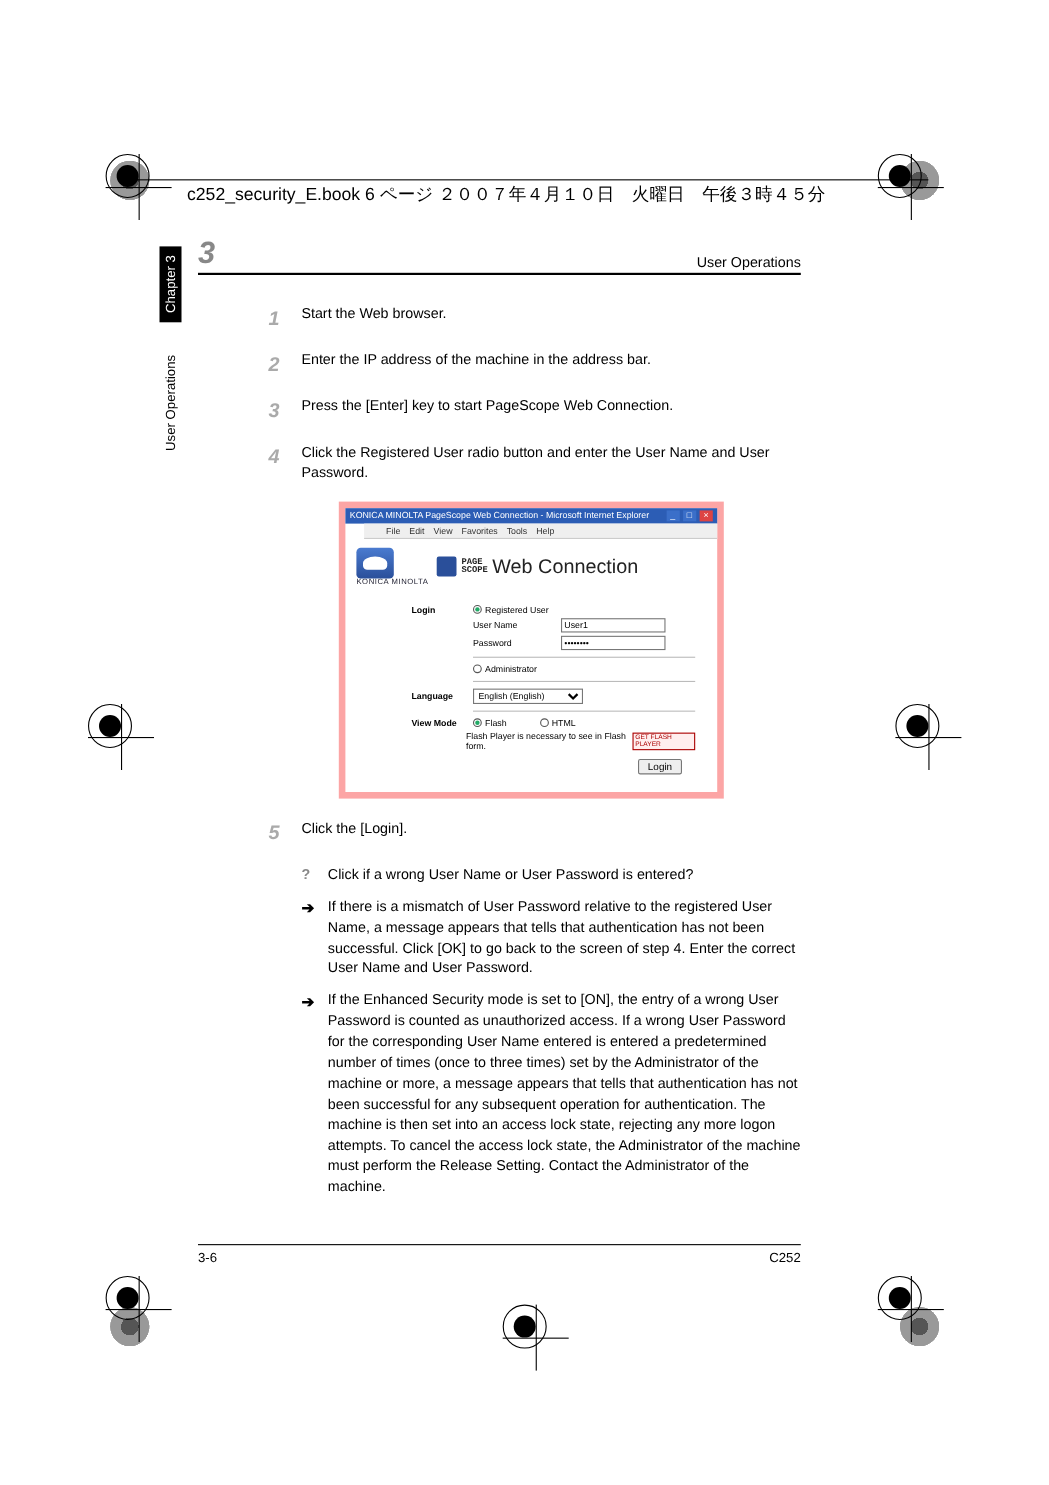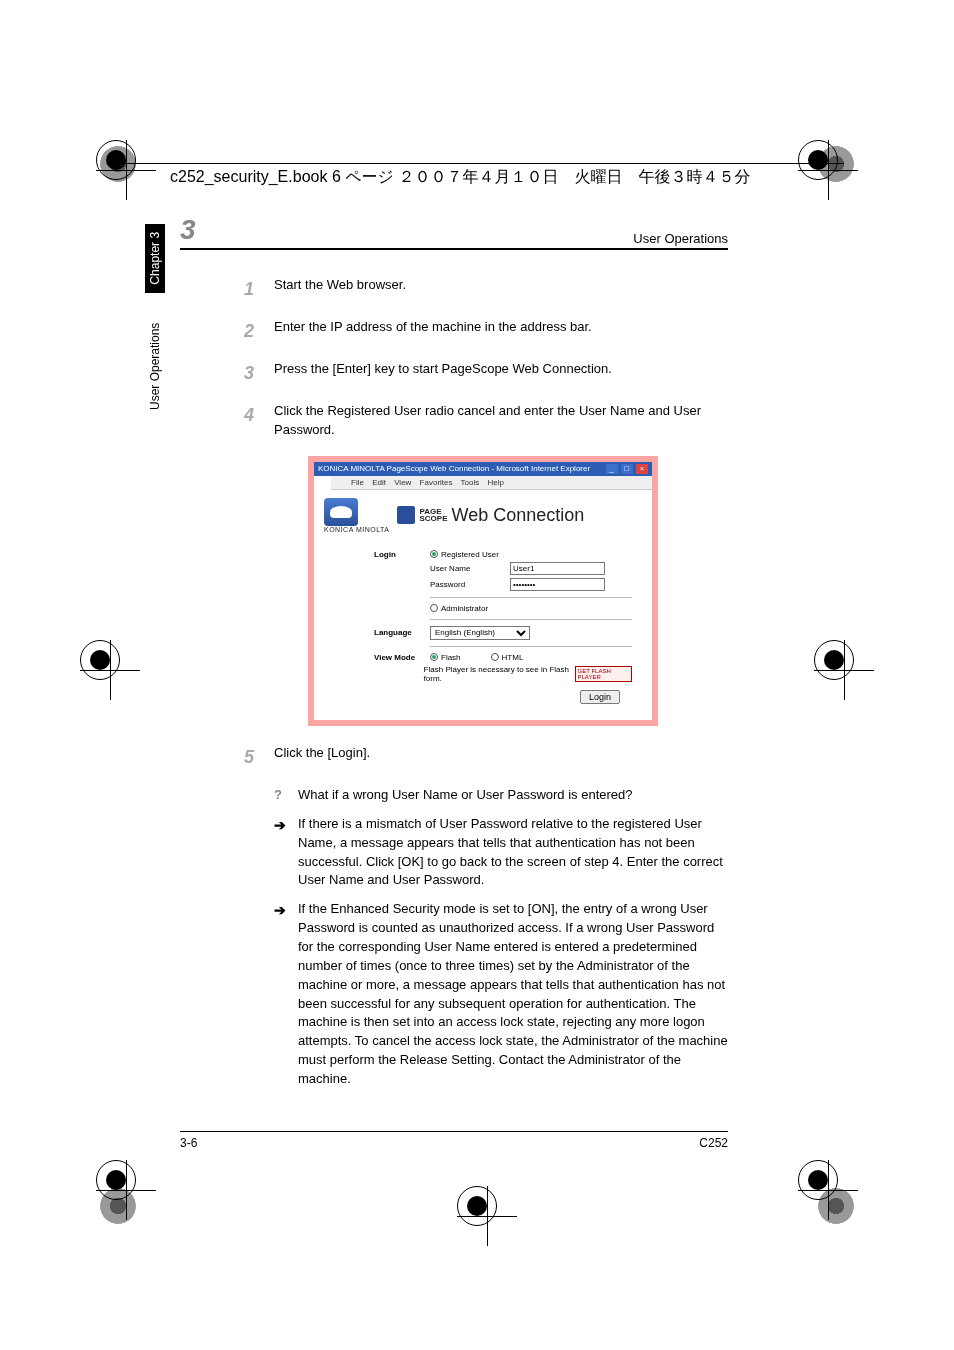--- a/index.html
+++ b/index.html
@@ -80,21 +80,21 @@
   .ss-banner { padding: 8px 10px 10px; display: flex; align-items: center; gap: 8px; }
   .ss-logo {
     width: 34px; height: 28px; border-radius: 4px;
     background: linear-gradient(#4a7bd0, #2a4f9a);
     position: relative;
   }
   .ss-logo::after { content: ""; position: absolute; inset: 8px 6px; background: #fff; border-radius: 50% 50% 4px 4px; }
   .ss-brand { font-size: 7px; color: #223; letter-spacing: 0.5px; }
   .ss-pagescope { font-size: 18px; color: #222; display: flex; align-items: center; gap: 4px; }
   .ss-ps-icon { width: 18px; height: 18px; background: #2a4f9a; border-radius: 2px; display:inline-block; }
-  .ss-ps-small { font-size: 8px; font-weight: bold; line-height: 0.9; display:inline-block; }
+  .ss-ps-small { font-size: 8px; font-weight: bold; line-height: 0.9; display:inline-block;font-family:Liberation Mono, monospace; }
   .ss-form { padding: 4px 20px 8px 60px; }
   .ss-row { display: flex; align-items: center; margin: 3px 0; }
   .ss-label { width: 56px; font-weight: bold; }
   .ss-sublabel { width: 80px; }
   .ss-input { border: 1px solid #777; height: 13px; width: 95px; padding: 0 2px; font-size: 8px; }
   .ss-select { border: 1px solid #777; height: 14px; width: 100px; font-size: 8px; background:#fff; }
   .ss-hr { border-top: 1px solid #bbb; margin: 6px 0 6px 56px; }
   .ss-radio { width: 8px; height: 8px; border: 1px solid #555; border-radius: 50%; margin-right: 3px; display:inline-block; position:relative; }
   .ss-radio.checked::after { content:""; position:absolute; inset:1px; background:#2a6; border-radius:50%; }
   .ss-flashbadge { display:inline-block; border:1px solid #a00; color:#a00; font-size:6px; padding:1px 2px; margin-left:4px; background:#fee;}
@@ -188,21 +188,21 @@
   <div class="step">
     <div class="step-num">2</div>
     <div class="step-body">Enter the IP address of the machine in the address bar.</div>
   </div>
   <div class="step">
     <div class="step-num">3</div>
     <div class="step-body">Press the [Enter] key to start PageScope Web Connection.</div>
   </div>
   <div class="step">
     <div class="step-num">4</div>
-    <div class="step-body">Click the Registered User radio cancel and enter the User Name and User Password.</div>
+    <div class="step-body">Click the Registered User radio button and enter the User Name and User Password.</div>
   </div>
 
   <div class="screenshot">
     <div class="ss-titlebar">
       <span>KONICA MINOLTA PageScope Web Connection - Microsoft Internet Explorer</span>
       <span class="ss-winbtns">
         <span class="ss-min">_</span>
         <span class="ss-max">□</span>
         <span class="ss-close">×</span>
       </span>
@@ -276,21 +276,21 @@
     </div>
   </div>
 
   <div class="step">
     <div class="step-num">5</div>
     <div class="step-body">Click the [Login].</div>
   </div>
 
   <div class="sub">
     <div class="sub-mark">?</div>
-    <div class="sub-body">What if a wrong User Name or User Password is entered?</div>
+    <div class="sub-body">Click if a wrong User Name or User Password is entered?</div>
   </div>
   <div class="sub">
     <div class="sub-mark arrow">➔</div>
     <div class="sub-body">If there is a mismatch of User Password relative to the registered User Name, a message appears that tells that authentication has not been successful. Click [OK] to go back to the screen of step 4. Enter the correct User Name and User Password.</div>
   </div>
   <div class="sub">
     <div class="sub-mark arrow">➔</div>
     <div class="sub-body">If the Enhanced Security mode is set to [ON], the entry of a wrong User Password is counted as unauthorized access. If a wrong User Password for the corresponding User Name entered is entered a predetermined number of times (once to three times) set by the Administrator of the machine or more, a message appears that tells that authentication has not been successful for any subsequent operation for authentication. The machine is then set into an access lock state, rejecting any more logon attempts. To cancel the access lock state, the Administrator of the machine must perform the Release Setting. Contact the Administrator of the machine.</div>
   </div>
 </div>

